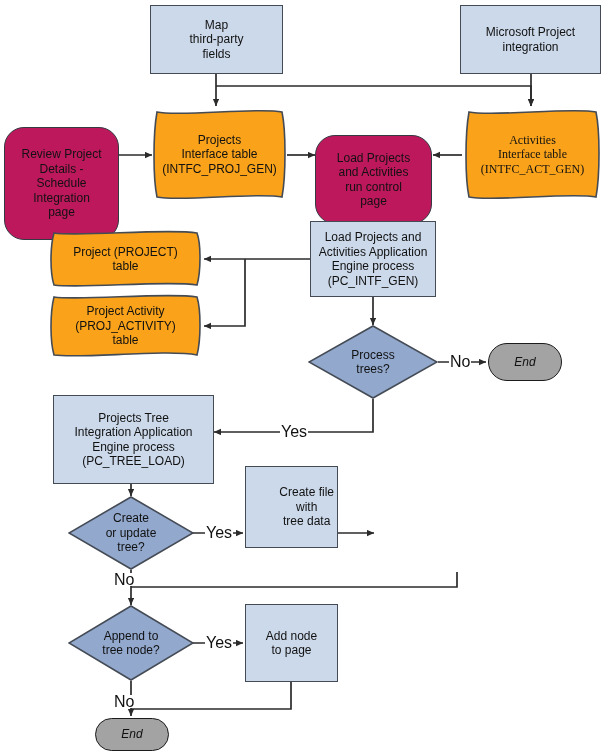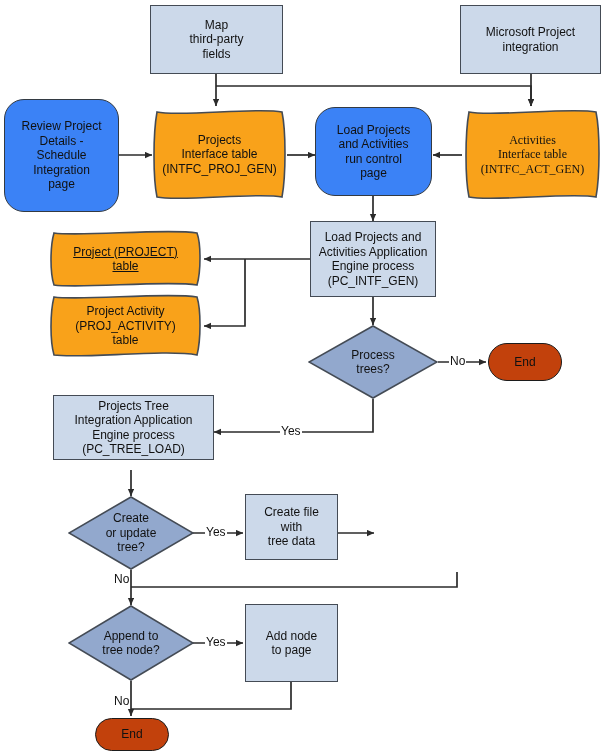--- a/index.html
+++ b/index.html
@@ -42,50 +42,52 @@
     padding: 0 3px;
     white-space: pre-line;
   }
   
   .n-rect {
     background: #ccd9ea;
     border: 1.6px solid #444b55;
   }
   
   .n-round {
-    background: #3b82f6;
+    background: #be185d;
     border: 1.6px solid #333a42;
     border-radius: 20px;
+    margin-top: 28px;
   }
   
   .n-stadium {
-    background: #c2410c;
+    background: #a3a3a3;
     border: 1.8px solid #1c1c1c;
     border-radius: 999px;
+    font-style: italic;
   }
   
   .n-diamond {
     background: transparent;
     border: none;
   }
   .n-diamond .dshape {
     position: absolute;
     left: 0; top: 0; right: 0; bottom: 0;
     z-index: 1;
   }
   
   .n-tape .tshape {
     position: absolute;
     left: 0; top: 0; right: 0; bottom: 0;
     z-index: 1;
   }
   .wirelabel {
     position: absolute;
     font-family: "Liberation Sans", sans-serif;
-    font-size: 12px;
+    font-size: 16px;
     color: #111111;
     background: #ffffff;
     padding: 0 1px;
     z-index: 5;
     line-height: 13px;
   }
 </style>
 </head>
 <body>
 
@@ -185,21 +187,21 @@
 (INTFC_ACT_GEN)</span>
   </div>
 
   <div class="node n-rect" style="left:310px; top:221px; width:126px; height:76px;">
     <span class="txt">Load Projects and
 Activities Application
 Engine process
 (PC_INTF_GEN)</span>
   </div>
 
-  <div class="node n-tape" style="left:47px; top:230px; width:157px; height:58px;text-decoration:underline;">
+  <div class="node n-tape" style="left:47px; top:230px; width:157px; height:58px;">
     <svg class="tshape" viewBox="0 0 157 58" preserveAspectRatio="none">
       <path d="M7,3 C3,17 3,43 7,55 C33,59 120,50 150,55 C154,41 154,14 150,3 C120,-2 33,7 7,3 z" fill="#f9a21a" stroke="#444b55" stroke-width="1.6"></path>
     </svg>
     <span class="txt">Project (PROJECT)
 table</span>
   </div>
 
   <div class="node n-tape" style="left:47px; top:294px; width:157px; height:64px;">
     <svg class="tshape" viewBox="0 0 157 64" preserveAspectRatio="none">
       <path d="M7,3 C3,19 3,47 7,61 C33,65 120,55 150,61 C154,45 154,16 150,3 C120,-2 33,7 7,3 z" fill="#f9a21a" stroke="#444b55" stroke-width="1.6"></path>
@@ -214,37 +216,37 @@
       <path d="M65,1 L129,37 L65,73 L1,37 z" fill="#92a8cd" stroke="#444b55" stroke-width="1.6"></path>
     </svg>
     <span class="txt">Process
 trees?</span>
   </div>
 
   <div class="node n-stadium" style="left:488px; top:343px; width:74px; height:38px;">
     <span class="txt">End</span>
   </div>
 
-  <div class="node n-rect" style="left:53px; top:395px; width:161px; height:65px;">
+  <div class="node n-rect" style="left:53px; top:395px; width:161px; height:89px;">
     <span class="txt">Projects Tree
 Integration Application
 Engine process
 (PC_TREE_LOAD)</span>
   </div>
 
   <div class="node n-diamond" style="left:68px; top:496px; width:126px; height:74px;">
     <svg class="dshape" viewBox="0 0 126 74" preserveAspectRatio="none">
       <path d="M63,1 L125,37 L63,73 L1,37 z" fill="#92a8cd" stroke="#444b55" stroke-width="1.6"></path>
     </svg>
     <span class="txt">Create
 or update
 tree?</span>
   </div>
 
-  <div class="node n-rect" style="left:245px; top:494px; width:93px; height:66px;">
+  <div class="node n-rect" style="left:245px; top:466px; width:93px; height:82px;justify-content:flex-end;">
     <span class="txt">Create file
 with
 tree data</span>
   </div>
 
 
   <div class="node n-diamond" style="left:68px; top:605px; width:126px; height:76px;text-align:center;">
     <svg class="dshape" viewBox="0 0 126 76" preserveAspectRatio="none">
       <path d="M63,1 L125,38 L63,75 L1,38 z" fill="#92a8cd" stroke="#444b55" stroke-width="1.6"></path>
     </svg>

